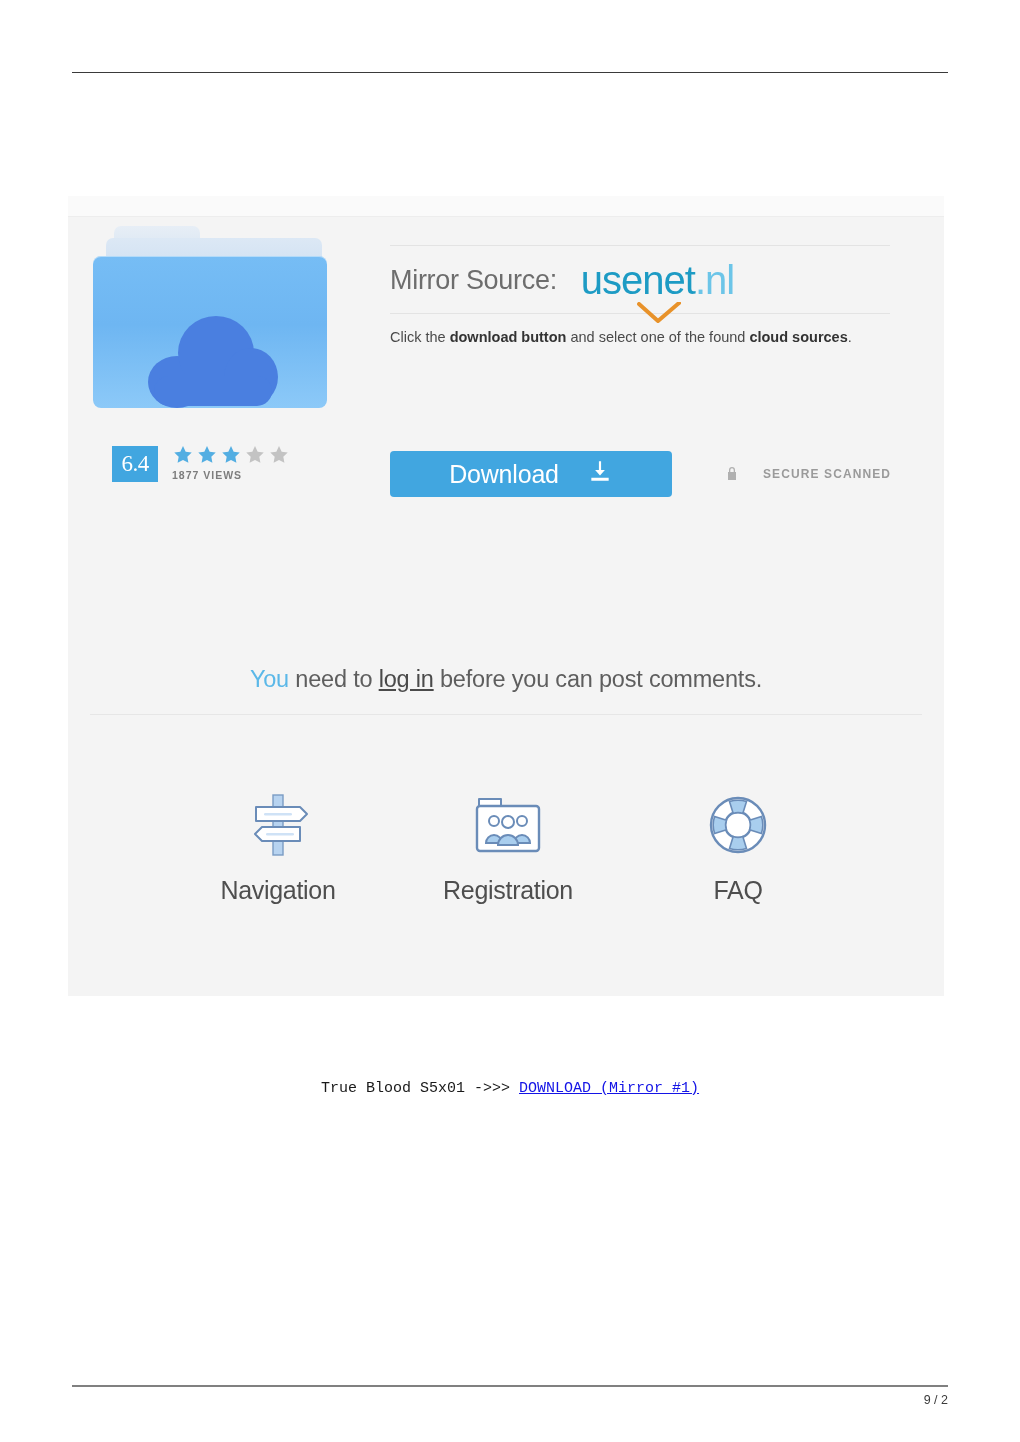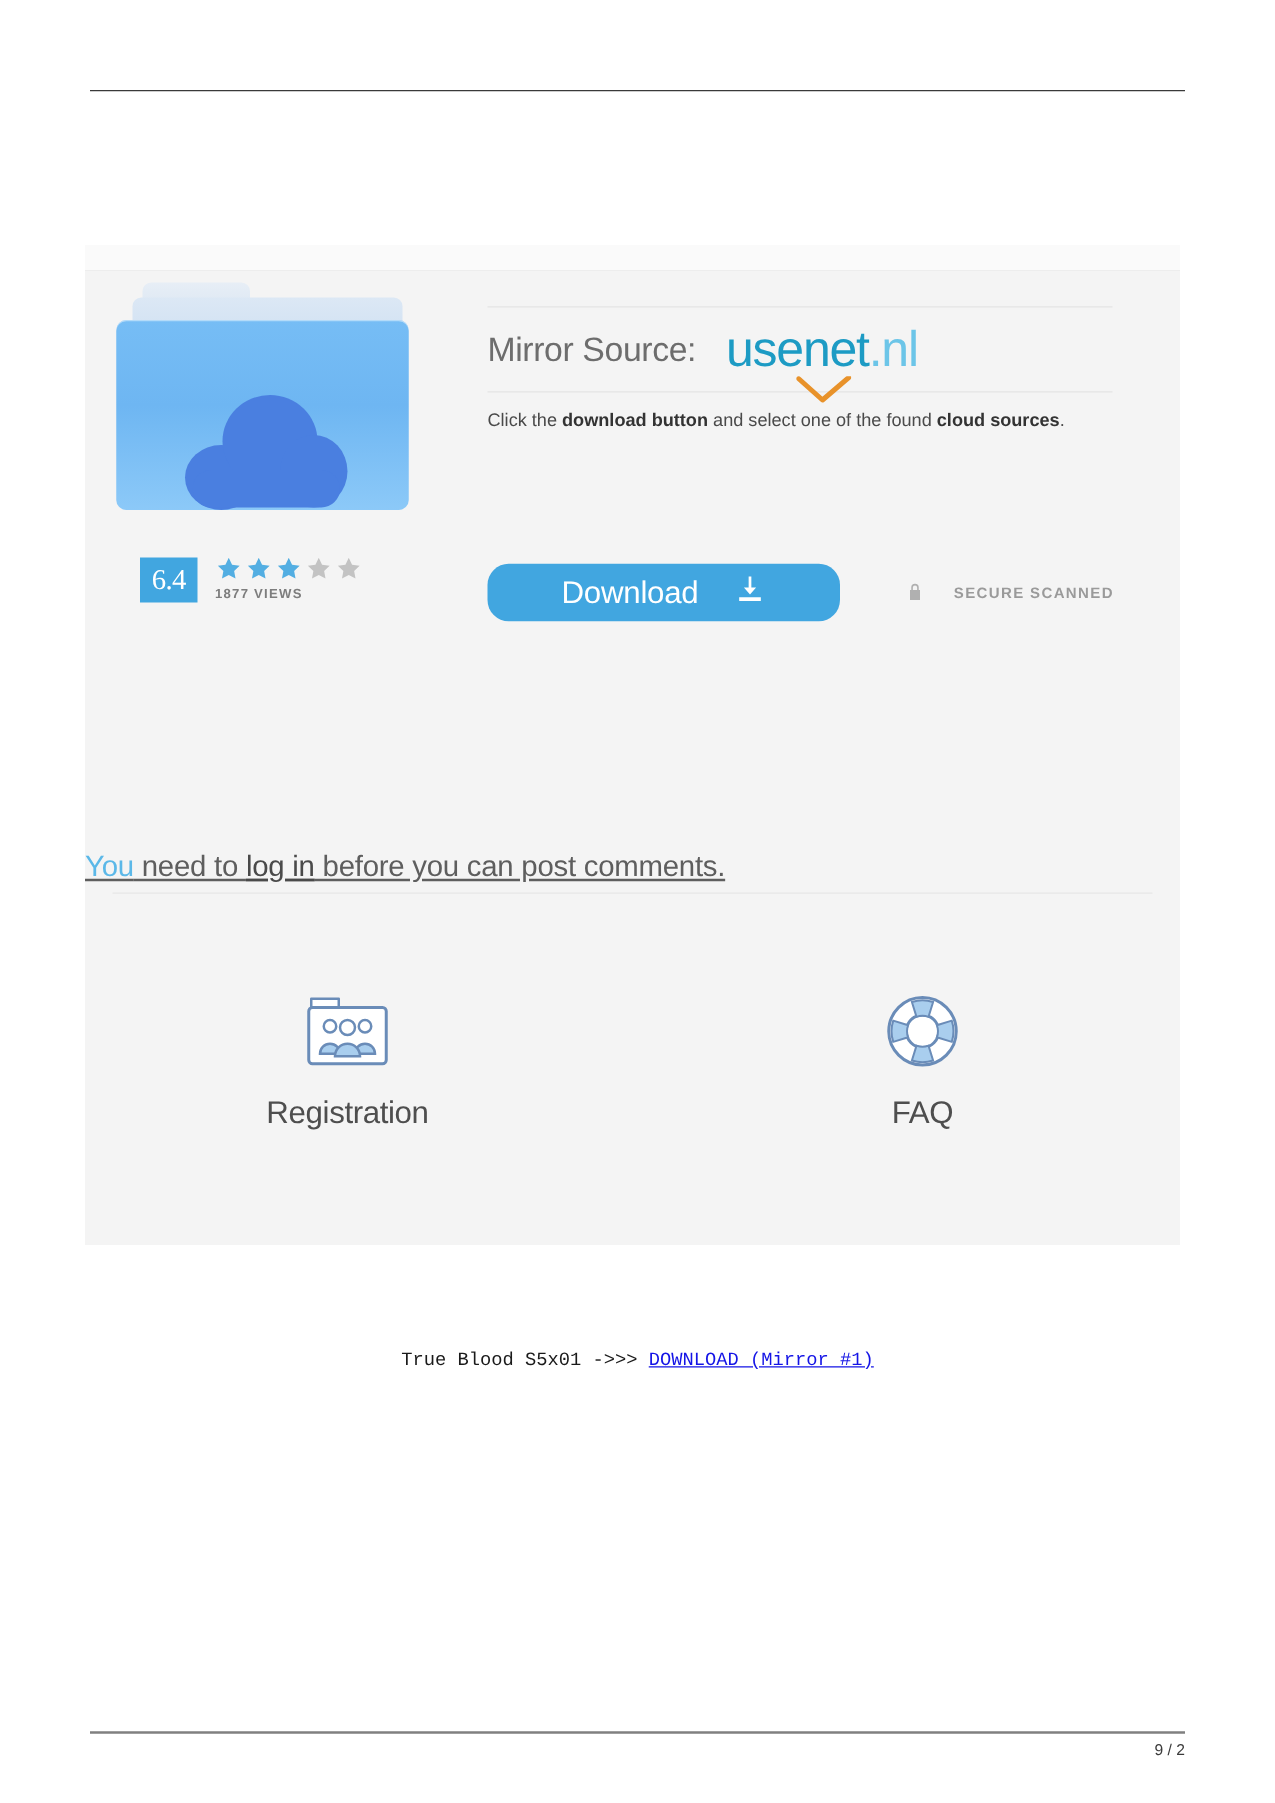--- a/index.html
+++ b/index.html
@@ -214,21 +214,21 @@
     left: 322px;
     top: 255px;
     display: flex;
     align-items: center;
   }
   .dl-btn {
     width: 282px;
     height: 46px;
     background: #41a6e0;
     border: none;
-    border-radius: 17px;
+    border-radius: 4px;
     color: #ffffff;
     font-size: 25px;
     font-family: "Liberation Sans", sans-serif;
     display: flex;
     align-items: center;
     justify-content: center;
     gap: 28px;
     cursor: pointer;
     letter-spacing: -0.2px;
   }
@@ -240,27 +240,26 @@
     color: #9a9a9a;
     font-size: 12px;
     font-weight: bold;
     letter-spacing: 1.1px;
   }
 
   
   .login-msg {
     position: absolute;
     left: 0;
-    top: 484px;
+    top: 470px;
     width: 100%;
-    text-align: left;
+    text-align: center;
     font-size: 23.5px;
     color: #5e5e5e;
     letter-spacing: -0.2px;
-    text-decoration: underline;
   }
   .login-msg .you { color: #5bb8e8; }
   .login-msg .login { text-decoration: underline; color: #4a4a4a; cursor: pointer; }
 
   .mid-divider {
     position: absolute;
     left: 22px;
     top: 518px;
     width: 832px;
     height: 1px;
@@ -404,20 +403,32 @@
       <span>SECURE SCANNED</span>
     </div>
   </div>
 
   <div class="login-msg"><span class="you">You</span><span> need to </span><span class="login">log in</span><span> before you can post comments.</span></div>
 
   <div class="mid-divider"></div>
 
   <div class="features">
 
+    <div class="feature">
+      <div class="icon-box">
+        <svg width="72" height="72" viewBox="0 0 72 72">
+          <rect x="31" y="6" width="10" height="60" fill="#b7d3f0" stroke="#7a9cc4" stroke-width="1.4"></rect>
+          <path d="M14 18 h44 l7 7 -7 7 H14 z" fill="#ffffff" stroke="#6a8cb8" stroke-width="2" stroke-linejoin="round"></path>
+          <rect x="22" y="24" width="28" height="2.4" rx="1.2" fill="#cfe2f6"></rect>
+          <path d="M58 38 H20 l-7 7 7 7 h38 z" fill="#ffffff" stroke="#6a8cb8" stroke-width="2" stroke-linejoin="round"></path>
+          <rect x="24" y="44" width="28" height="2.4" rx="1.2" fill="#cfe2f6"></rect>
+        </svg>
+      </div>
+      <div class="flabel">Navigation</div>
+    </div>
 
     <div class="feature">
       <div class="icon-box">
         <svg width="72" height="72" viewBox="0 0 72 72">
           <path d="M7 10 h22 v8 H7 z" fill="#ffffff" stroke="#6a8cb8" stroke-width="2" stroke-linejoin="round"></path>
           <rect x="5" y="17" width="62" height="45" rx="3" fill="#ffffff" stroke="#6a8cb8" stroke-width="2.4"></rect>
           <circle cx="22" cy="32" r="5" fill="#ffffff" stroke="#6a8cb8" stroke-width="2"></circle>
           <path d="M14 54 a8 8 0 0 1 16 0 z" fill="#a9ceee" stroke="#6a8cb8" stroke-width="2"></path>
           <circle cx="50" cy="32" r="5" fill="#ffffff" stroke="#6a8cb8" stroke-width="2"></circle>
           <path d="M42 54 a8 8 0 0 1 16 0 z" fill="#a9ceee" stroke="#6a8cb8" stroke-width="2"></path>

